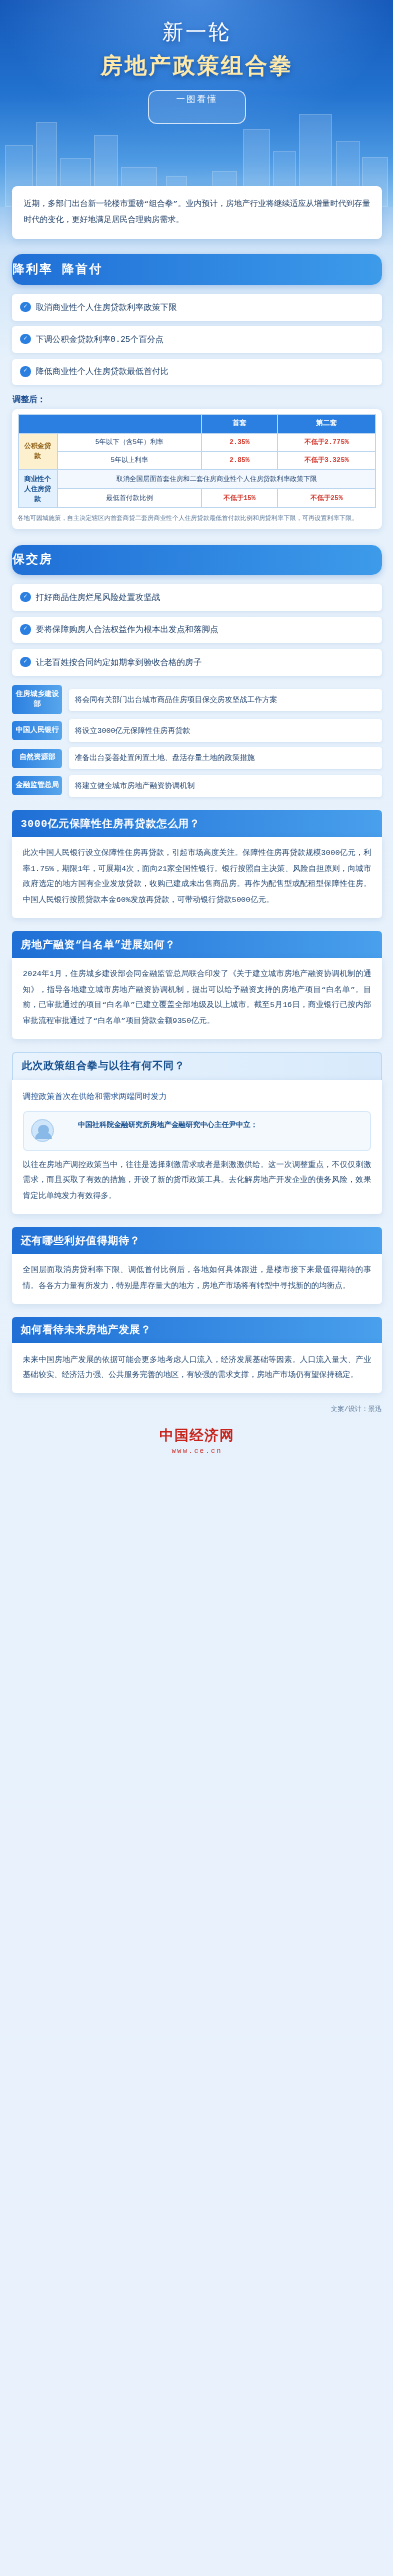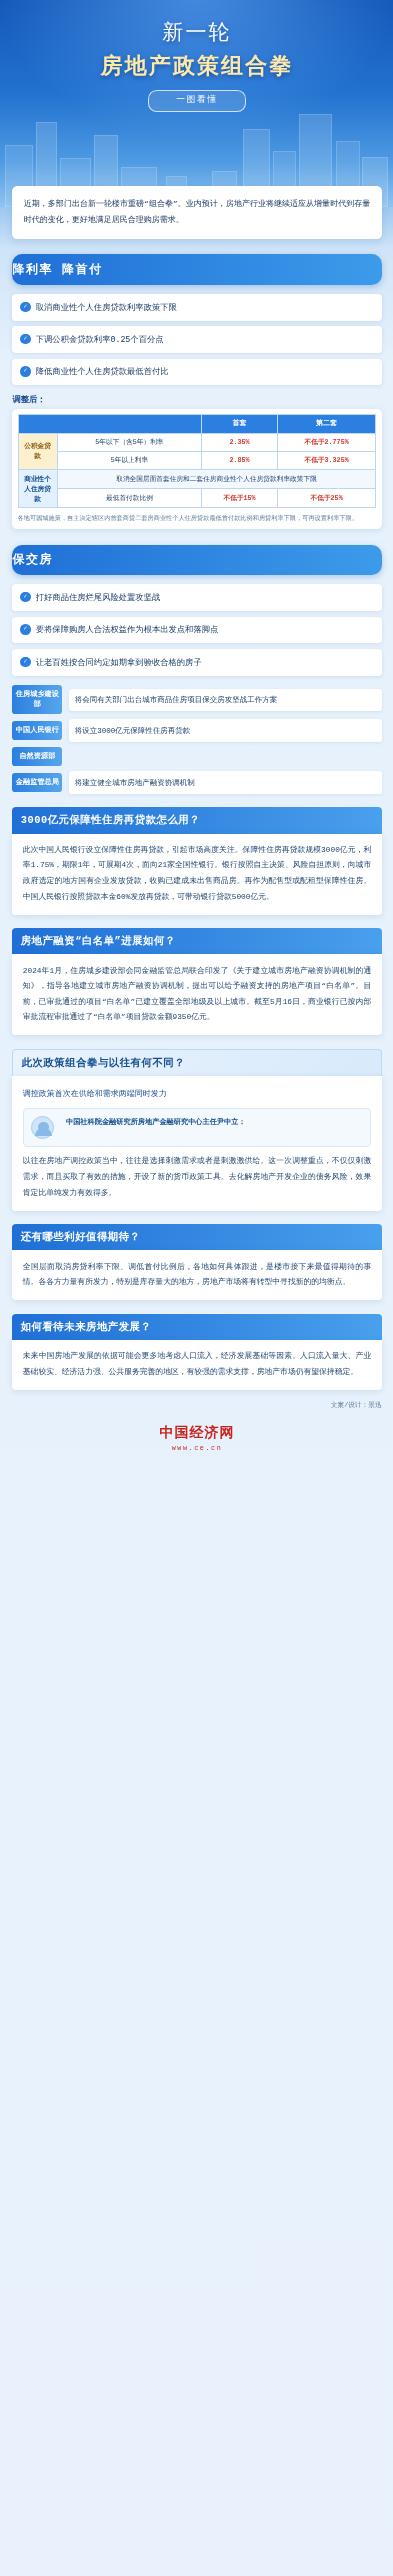--- a/index.html
+++ b/index.html
@@ -35,21 +35,21 @@
     font-size: 21px; font-weight: normal; color:#ffffff; letter-spacing:2.1px;
     text-shadow: 0 1.6px 5.2px rgba(0,40,110,.45);
   }
   .hero-line2 {
     margin-top: 5.2px;
     font-size: 22px; font-weight: bold; letter-spacing: 2.1px;
     color: #ffe9a8;
     text-shadow: 0 1.6px 5.2px rgba(0,40,110,.5);
   }
   .hero-badge {
-    margin: 9.3px auto 0; width: 98px; height: 22px; line-height: 17.6px;
+    margin: 9.3px auto 0; width: 98px; height: 34px; line-height: 17.6px;
     border: 0.5px solid rgba(255,255,255,.75);
     border-radius: 8.8px; color:#fff; font-size:8.8px; letter-spacing:1.6px;
     background: rgba(255,255,255,.12);
   }
 
   
   .wrap { position: relative; z-index: 6; padding: 0 12.4px 21px; font-family: Liberation Mono, monospace; }
   .intro {
     background:#ffffff; border-radius:5.2px; padding:10.4px 11.4px;
     font-size:8px; line-height:2; color:#1b3a63; text-align:justify;
@@ -115,21 +115,21 @@
     color:#17508f; border:0.5px solid #bcd9f3; border-bottom:none;
   }
   .qa-body {
     background:#fff; border-radius:0 0 4.1px 4.1px; padding:9.3px 10.4px;
     font-size:7.8px; line-height:2; color:#1f4470; text-align:justify;
     box-shadow:0 1.6px 6.2px rgba(40,90,160,.12);
   }
   .qa-sub { font-size:8px; color:#1b4c90; line-height:1.9; margin-bottom:7.2px; }
 
   .quote {
-    display:flex; gap:12px; align-items:flex-start;
+    display:flex; gap:24px; align-items:flex-start;
     background:#f4f9fe; border:0.5px solid #d7e8f8; border-radius:4.1px;
     padding:7.2px; margin-bottom:7.2px;
   }
   .avatar {
     flex:0 0 auto; width:23px; height:23px; border-radius:50%;
     background:#cfe5fa; border:0.5px solid #a8cdf0; position:relative;
   }
   .avatar::after {
     content:""; position:absolute; left:6.2px; top:4.7px; width:10.4px; height:10.4px;
     border-radius:50%; background:#89b9e6;
@@ -250,20 +250,21 @@
     <div class="dept-row">
       <div class="dept-tag">住房城乡建设部</div>
       <div class="dept-txt">将会同有关部门出台城市商品住房项目保交房攻坚战工作方案</div>
     </div>
     <div class="dept-row">
       <div class="dept-tag">中国人民银行</div>
       <div class="dept-txt">将设立3000亿元保障性住房再贷款</div>
     </div>
     <div class="dept-row">
       <div class="dept-tag">自然资源部</div>
+      <div class="dept-txt">准备出台妥善处置闲置土地、盘活存量土地的政策措施</div>
     </div>
     <div class="dept-row">
       <div class="dept-tag">金融监管总局</div>
       <div class="dept-txt">将建立健全城市房地产融资协调机制</div>
     </div>
 
     <div class="qa">
       <div class="qa-title">3000亿元保障性住房再贷款怎么用？</div>
       <div class="qa-body">此次中国人民银行设立保障性住房再贷款，引起市场高度关注。保障性住房再贷款规模3000亿元，利率1.75%，期限1年，可展期4次，面向21家全国性银行。银行按照自主决策、风险自担原则，向城市政府选定的地方国有企业发放贷款，收购已建成未出售商品房。再作为配售型或配租型保障性住房。中国人民银行按照贷款本金60%发放再贷款，可带动银行贷款5000亿元。</div>
     </div>

